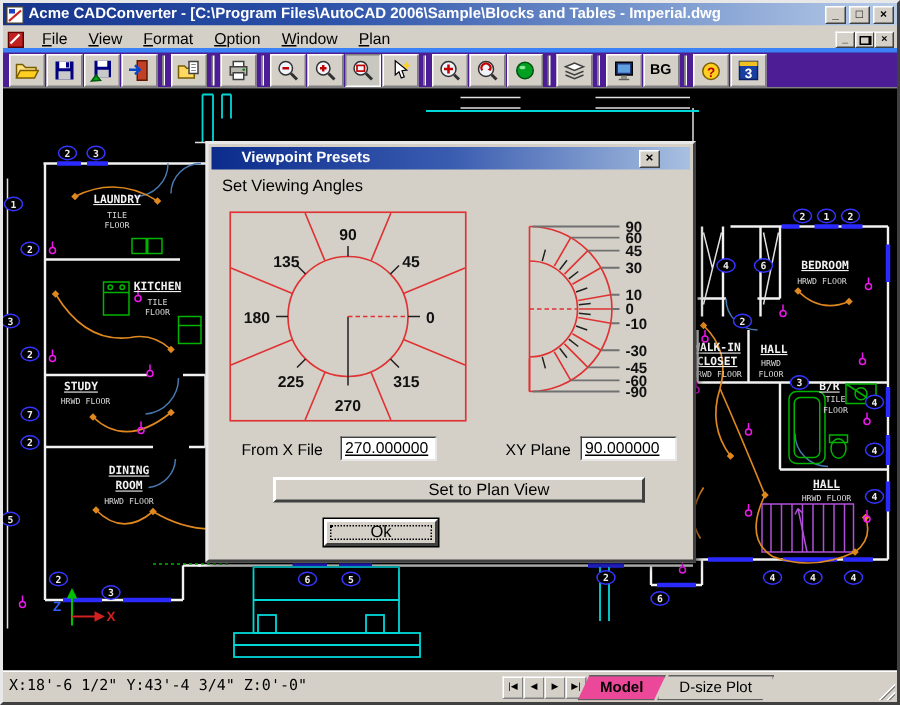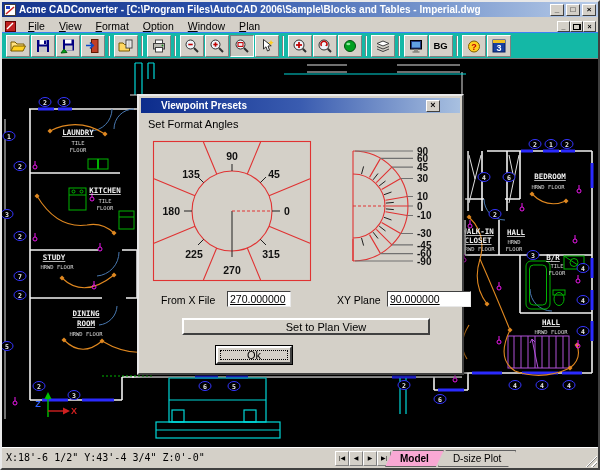--- a/index.html
+++ b/index.html
@@ -23,22 +23,22 @@
   .mi{font-size:10.5px;color:#000;padding:0 7px;display:inline-block;}
   .mi::first-letter{text-decoration:underline;}
   .menubar .spacer{flex:1;}
   .mbtn{width:13px;height:11px;background:#d4d0c8;border:1px solid;
     border-color:#fff #404040 #404040 #fff;font-size:7px;line-height:7px;
     text-align:center;font-weight:bold;padding:0;position:relative;}
   .rg{position:absolute;left:2px;top:2px;width:8px;height:6px;}
   .rg::before{content:"";position:absolute;right:0;top:0;width:5px;height:4px;border:1px solid #000;}
   .rg::after{content:"";position:absolute;left:0;bottom:0;width:5px;height:4px;border:1px solid #000;background:#d4d0c8;}
   
-  .toolbar{height:26px;display:flex;align-items:center;background:#14b8a6;
-    padding:0 3px;border-top:1px solid #3b82f6;}
+  .toolbar{height:26px;display:flex;align-items:center;background:#4c1d95;
+    padding:0 3px;border-top:3px solid #3b82f6;}
   .tbtn{width:24px;height:22px;display:flex;align-items:center;justify-content:center;
     background:#d4d0c8;border:1px solid;border-color:#fff #808080 #808080 #fff;margin:0 0.5px;}
   .tbtn.pressed{border-color:#808080 #fff #fff #808080;background:#c8c8c0;}
   .tbtn svg{display:block;}
   .tsep{width:2px;height:20px;margin:0 3px;border-left:1px solid #808080;border-right:1px solid #fff;}
   .tbtn.txt{font-size:9.5px;font-weight:bold;color:#000;}
   
   .drawing{position:relative;height:389px;background:#000;border-top:1px solid #808080;overflow:hidden;}
   .drawing > svg#plan{position:absolute;left:0;top:0;}
   .w{stroke:#f2f2f2;stroke-width:1.6;fill:none;}
@@ -88,21 +88,21 @@
   
   .statusbar{position:relative;height:21px;background:#d4d0c8;border-top:1px solid #fff;}
   .coords{position:absolute;left:4px;top:4px;font:10px "DejaVu Sans Mono",monospace;color:#000;}
   .tabbar{position:absolute;left:333px;top:2px;display:flex;align-items:stretch;height:17px;}
   .navbtn{width:14px;height:15px;margin-top:1px;background:#d4d0c8;border:1px solid;
     border-color:#fff #808080 #808080 #fff;font-size:6px;line-height:13px;
     text-align:center;padding:0;color:#000;}
   .tab{height:17px;line-height:16px;padding:0 14px;font-size:10px;color:#000;
     background:#d4d0c8;clip-path:polygon(8px 0,100% 0,calc(100% - 8px) 100%,0 100%);
     border:1px solid #606060;margin-left:-6px;}
-  .tab.active{background:#f9a8d4;font-weight:bold;z-index:2;}
+  .tab.active{background:#ec4899;font-weight:bold;z-index:2;}
   .grip{position:absolute;right:1px;bottom:1px;width:13px;height:13px;
     background:repeating-linear-gradient(135deg,#d4d0c8 0 2px,#fff 2px 3px,#868686 3px 4px);
     clip-path:polygon(100% 0,100% 100%,0 100%);}
 </style>
 </head>
 <body>
 
 <div class="app">
 
   <div class="titlebar">
@@ -517,21 +517,21 @@
         <text x="36" y="348" fill="#3060ff" font-size="9" font-weight="bold" font-family="Liberation Sans, sans-serif" text-anchor="middle">Z</text>
         <text x="72" y="355" fill="#d02020" font-size="9" font-weight="bold" font-family="Liberation Sans, sans-serif" text-anchor="middle">X</text>
       </g>
     </svg>
 
     <div class="dialog">
       <div class="dlg-title">
         <span class="cap">Viewpoint Presets</span>
         <button class="dlg-x"><span>×</span></button>
       </div>
-      <div class="dlg-heading">Set Format Angles</div>
+      <div class="dlg-heading">Set Viewing Angles</div>
 
       <svg class="dial-svg" width="160" height="142" viewBox="0 0 160 142">
         <rect class="red" x="1.5" y="1.5" width="157" height="139"></rect>
         <circle class="red" cx="80" cy="71" r="40"></circle>
         <path class="red" d="M117,55.7 L158,38.7 M95.3,34 L108.6,2 M64.7,34 L51.4,2 M43,55.7 L2,38.7 M43,86.3 L2,103.3 M64.7,108 L51.4,140 M95.3,108 L108.6,140 M117,86.3 L158,103.3"></path>
         <path class="blk" d="M80,24 V31 M120,71 H128 M40,71 H32 M108.3,42.7 L114,37 M51.7,42.7 L46,37 M51.7,99.3 L46,105 M108.3,99.3 L114,105 M80,111 V117"></path>
         <path class="blk" d="M80,71 V111" stroke-width="1.5"></path>
         <path class="redd" d="M80,71 H120"></path>
         <text class="dlbl" x="80" y="20" text-anchor="middle">90</text>
         <text class="dlbl" x="122" y="38" text-anchor="middle">45</text>
@@ -560,21 +560,21 @@
         <text class="flbl" x="102" y="93">-10</text>
         <text class="flbl" x="102" y="111">-30</text>
         <text class="flbl" x="102" y="122.5">-45</text>
         <text class="flbl" x="102" y="131">-60</text>
         <text class="flbl" x="102" y="138.5">-90</text>
       </svg>
 
       <span class="frow-label" style="left:22px;top:198px;">From X File</span>
       <input class="dinput" style="left: 88px; top: 195px; width: 64px;" value="270.000000">
       <span class="frow-label" style="left:198px;top:198px;">XY Plane</span>
-      <input class="dinput" style="left: 248px; top: 195px; width: 84px;" value="90.000000">
+      <input class="dinput" style="left: 248px; top: 195px; width: 64px;" value="90.000000">
 
       <button class="btn" style="left:43px;top:222px;width:248px;height:17px;padding-left:40px;">Set to Plan View</button>
       <button class="btn default" style="left:77px;top:250px;width:76px;height:18px;">Ok</button>
     </div>
   </div>
 
   <div class="statusbar">
     <span class="coords">X:18'-6 1/2"  Y:43'-4 3/4"  Z:0'-0"</span>
     <div class="tabbar">
       <button class="navbtn">|◀</button>

